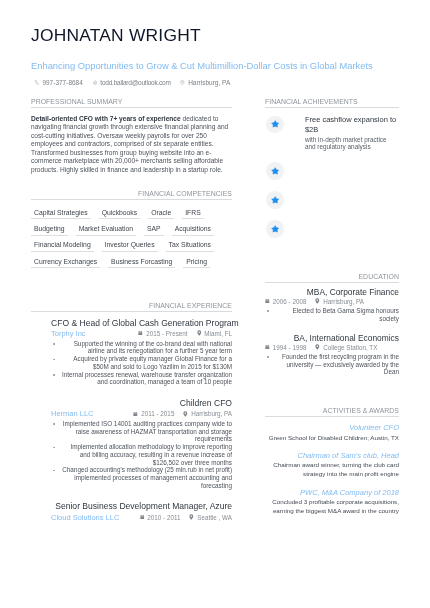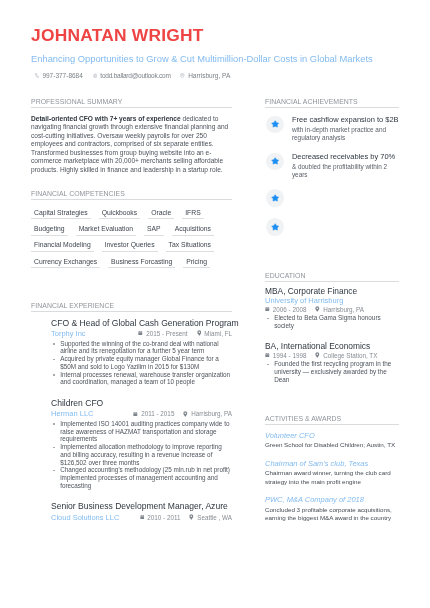--- a/index.html
+++ b/index.html
@@ -4,31 +4,31 @@
 <style>
   * { box-sizing: border-box; margin: 0; padding: 0; }
   html, body { width: 430px; height: 608px; background: #ffffff; }
   body {
     font-family: "Liberation Sans", sans-serif;
     color: #4a5159;
     -webkit-font-smoothing: antialiased;
   }
   .page { position: relative; width: 430px; height: 608px; background: #fff; overflow: hidden; }
   .header { position: absolute; left: 31px; top: 26.5px; width: 368px; }
-  .name { font-size: 17.4px; font-weight: 700; letter-spacing: 0.22px; color: #ef4444; line-height: 16px; white-space: nowrap; }
-  .headline { margin-top: 11px; font-size: 9.35px; color: #82bbf0; line-height: 10px; white-space: nowrap; }
+  .name { font-size: 17.4px; font-weight: 400; letter-spacing: 0.22px; color: #0f172a; line-height: 16px; white-space: nowrap; }
+  .headline { margin-top: 18px; font-size: 9.35px; color: #82bbf0; line-height: 10px; white-space: nowrap; }
   .contacts { margin-top: 8.3px; margin-left: 3.6px; display: flex; align-items: center; gap: 9.7px; }
   .contact { display: flex; align-items: center; gap: 3.2px; white-space: nowrap; }
   .contact:nth-child(2) .tx { letter-spacing: -0.22px; }
   .contact .ic { display: inline-flex; width: 4.6px; height: 5.6px; color: #b9bec3; }
   .contact .ic svg { width: 100%; height: 100%; display: block; }
   .contact .tx { font-size: 6.5px; color: #7b8186; }
   .col-left { position: absolute; left: 31px; top: 98.3px; width: 201px; }
   .col-right { position: absolute; left: 265px; top: 98.3px; width: 134px; }
-  .sect + .sect { margin-top: 16px; }
+  .sect + .sect { margin-top: 16px; text-align: right; }
   .sect[data-name="section-financial-experience"] { margin-top: 34px; }
   .sect[data-name="section-education"] { margin-top: 35.5px; }
   .sect[data-name="section-activities-awards"] { margin-top: 31px; }
   .sect-title { font-size: 6.9px; letter-spacing: 0.05px; color: #8e949b; line-height: 7.6px; padding-bottom: 1.3px; border-bottom: 1px solid #d9dcdf; }
   .summary { margin-top: 6.8px; font-size: 6.6px; line-height: 8.5px; color: #4d545c; }
   .summary b { font-weight: 700; color: #2f3740; }
   .skills { margin-top: 8.3px; }
   .skill-row { display: flex; gap: 8px; margin-bottom: 5.9px; }
   .skill { font-size: 6.8px; line-height: 8px; color: #3f464e; padding: 0 3px 1.5px 3px; border-bottom: 1px solid #dcdfe2; white-space: nowrap; }
   .exp { margin-top: 5.3px; }
@@ -38,21 +38,21 @@
   .exp-company { font-size: 7.5px; color: #82bbf0; white-space: nowrap; }
   .exp-dates, .exp-loc { display: flex; align-items: center; gap: 3.2px; font-size: 6.3px; color: #868c92; white-space: nowrap; }
   .exp-meta-right { position: absolute; right: 0; display: flex; align-items: center; gap: 9px; }
   .exp-meta { position: relative; }
   .exp-dates .ic, .exp-loc .ic { width: 4.6px; height: 6.2px; color: #7e858c; display: inline-flex; }
   .exp-dates .ic svg, .exp-loc .ic svg { width: 100%; height: 100%; display: block; }
   .bullets { margin-top: 1.2px; }
   .bullet { position: relative; padding-left: 9.2px; font-size: 6.35px; line-height: 7.75px; color: #4d545c; }
   .bullet:before { content: ""; position: absolute; left: 2.2px; top: 3.4px; width: 1.4px; height: 1.4px; background: #a5abb1; }
   .ach { margin-top: 6.3px; }
-  .ach-item { display: flex; gap: 8px; margin-bottom: 10px; }
+  .ach-item { display: flex; gap: 21px; margin-bottom: 10px; }
   .ach-badge { flex: 0 0 auto; width: 17.8px; height: 17.8px; margin-top: 1.2px; margin-left: 1.1px; border-radius: 50%; background: #f1f2f4; display: flex; align-items: center; justify-content: center; }
   .ach-badge .ic-star { display: flex; }
   .ach-badge svg { width: 8.4px; height: 8.4px; display: block; }
   .ach-text { padding-top: 1px; }
   .ach-title { display: block; font-size: 7.5px; color: #2f3740; line-height: 9.4px; }
   .ach-desc { display: block; font-size: 6.4px; color: #5a6169; line-height: 7.6px; margin-top: 1.3px; }
   .edu { margin-top: 4.3px; }
   .edu-item { margin-bottom: 11px; }
   .edu-degree { font-size: 8.4px; color: #2f3740; line-height: 10px; white-space: nowrap; }
   .edu-school { font-size: 7.5px; color: #82bbf0; line-height: 9px; }
@@ -247,24 +247,20 @@
             </span>
           </div>
           <div class="ach-item" data-name="achievement-item">
             <span class="ach-badge" data-name="achievement-badge">
               <span class="ic-star" data-name="star-icon">
                 <svg viewBox="0 0 24 24" fill="#1d8ff2" stroke="#1d8ff2" stroke-width="1.7" stroke-linejoin="round">
                   <path d="M12.00 1.90 L15.70 7.60 L22.00 9.10 L17.60 13.80 L18.20 20.30 L12.00 17.60 L5.80 20.30 L6.40 13.80 L2.00 9.10 L8.30 7.60 Z"></path>
                 </svg>
               </span>
             </span>
-            <span class="ach-text" data-name="achievement-text">
-              <span class="ach-title" data-name="achievement-title">Decreased receivables by 70%</span>
-              <span class="ach-desc" data-name="achievement-desc">&amp; doubled the profitability within 2 years</span>
-            </span>
           </div>
           <div class="ach-item" data-name="achievement-item">
             <span class="ach-badge" data-name="achievement-badge">
               <span class="ic-star" data-name="star-icon">
                 <svg viewBox="0 0 24 24" fill="#1d8ff2" stroke="#1d8ff2" stroke-width="1.7" stroke-linejoin="round">
                   <path d="M12.00 1.90 L15.70 7.60 L22.00 9.10 L17.60 13.80 L18.20 20.30 L12.00 17.60 L5.80 20.30 L6.40 13.80 L2.00 9.10 L8.30 7.60 Z"></path>
                 </svg>
               </span>
             </span>
           </div>
@@ -277,21 +273,20 @@
               </span>
             </span>
           </div>
         </div>
     </div>
     <div class="sect" data-name="section-education">
       <div class="sect-title" data-name="section-title">EDUCATION</div>
       <div class="edu" data-name="education-list">
           <div class="edu-item" data-name="education-item">
             <div class="edu-degree" data-name="education-degree">MBA, Corporate Finance</div>
-            <div class="edu-school" data-name="education-school">University of Harrisburg</div>
             <div class="edu-meta" data-name="education-meta">
               <span class="exp-dates" data-name="education-dates">
                 <span class="ic" data-name="calendar-icon">
                   <svg viewBox="0 0 16 16" fill="currentColor">
                     <path d="M1.2 5.3h13.6v8.2c0 .7-.5 1.2-1.2 1.2H2.4c-.7 0-1.2-.5-1.2-1.2V5.3zM13.6 2.1h-1.5V1c0-.3-.2-.5-.5-.5h-.6c-.3 0-.5.2-.5.5v1.1H5.5V1c0-.3-.2-.5-.5-.5h-.6c-.3 0-.5.2-.5.5v1.1H2.4c-.7 0-1.2.5-1.2 1.2v1h13.6v-1c0-.7-.5-1.2-1.2-1.2z"></path>
                   </svg>
                 </span>
                 <span data-name="education-dates-text">2006 - 2008</span>
               </span>
               <span class="exp-loc" data-name="education-location">
@@ -334,21 +329,21 @@
         </div>
     </div>
     <div class="sect" data-name="section-activities-awards">
       <div class="sect-title" data-name="section-title">ACTIVITIES &amp; AWARDS</div>
       <div class="act" data-name="activity-list">
           <div class="act-item" data-name="activity-item">
             <div class="act-title" data-name="activity-title">Volunteer CFO</div>
             <div class="act-desc" data-name="activity-desc">Green School for Disabled Children; Austin, TX</div>
           </div>
           <div class="act-item" data-name="activity-item">
-            <div class="act-title" data-name="activity-title">Chairman of Sam's club, Texas</div>
+            <div class="act-title" data-name="activity-title">Chairman of Sam's club, Head</div>
             <div class="act-desc" data-name="activity-desc">Chairman award winner, turning the club card strategy into the main profit engine</div>
           </div>
           <div class="act-item" data-name="activity-item">
             <div class="act-title" data-name="activity-title">PWC, M&amp;A Company of 2018</div>
             <div class="act-desc" data-name="activity-desc">Concluded 3 profitable corporate acquisitions, earning the biggest M&amp;A award in the country</div>
           </div>
         </div>
     </div>
   </div>
 

